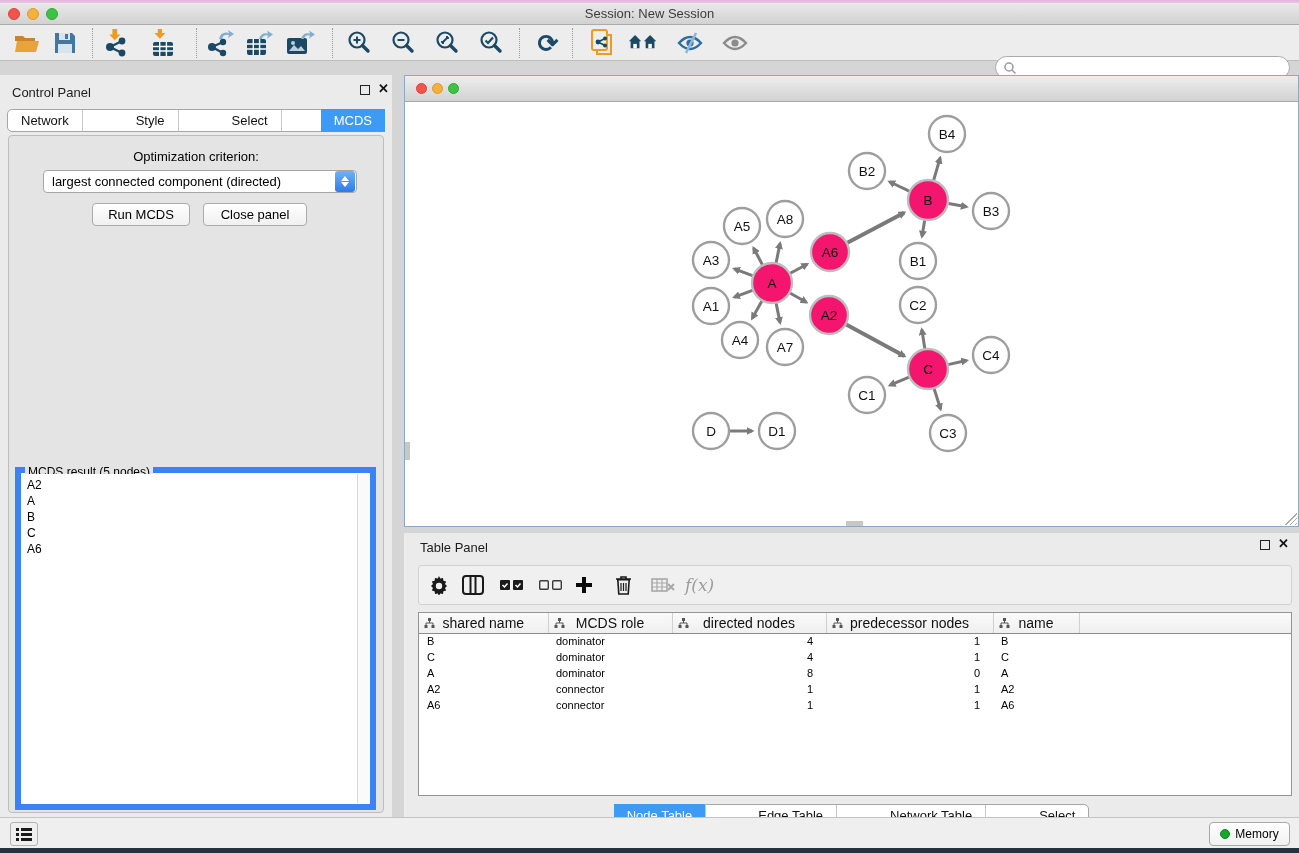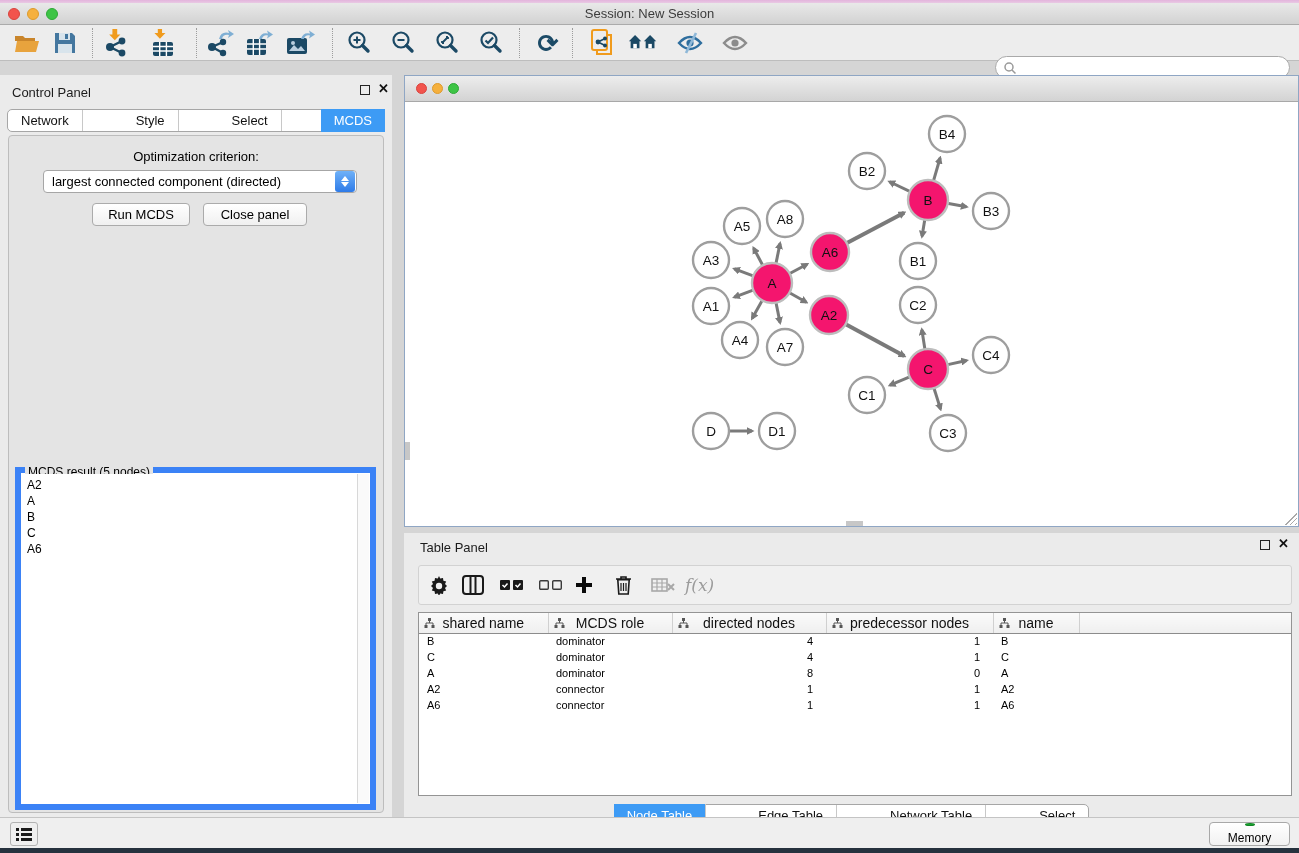--- a/index.html
+++ b/index.html
@@ -109,21 +109,21 @@
   .tp-tabs { position:absolute; left:0; right:0; top:271px; display:flex; justify-content:center; }
 
   
   .statusbar { position:absolute; left:0; top:817px; width:1299px; height:31px;
     background:#EFEFEF; border-top:1px solid #C4C4C4; }
   .list-btn { position:absolute; left:10px; top:4px; width:28px; height:24px;
     border:1px solid #B2B2B2; border-radius:3px; background:#EFEFEF;
     display:flex; align-items:center; justify-content:center; }
   .memory-btn { position:absolute; right:9px; top:4px; width:81px; height:24px;
     border:1px solid #A8A8A8; border-radius:4px; background:linear-gradient(#FFFFFF,#F1F1F1);
-    display:flex; align-items:center; justify-content:center; gap:5px; font-size:12px; color:#000;flex-direction:column; }
+    display:flex; align-items:center; justify-content:center; gap:5px; font-size:12px; color:#000; }
   .memory-dot { width:10px; height:10px; border-radius:50%; background:#18A52F; border:1px solid #118424; }
   .desktop-strip { position:absolute; left:0; top:848px; width:1299px; height:5px; background:#26323E; }
 </style>
 </head>
 <body>
 
 <div class="screen">
 
   <div class="titlebar">
     <div class="pinkedge"></div>

